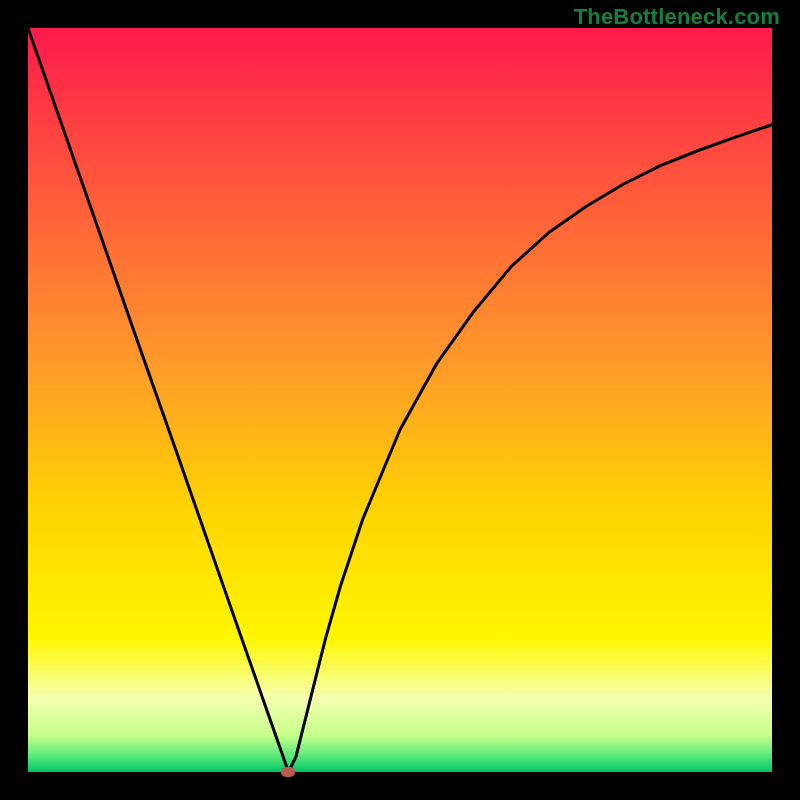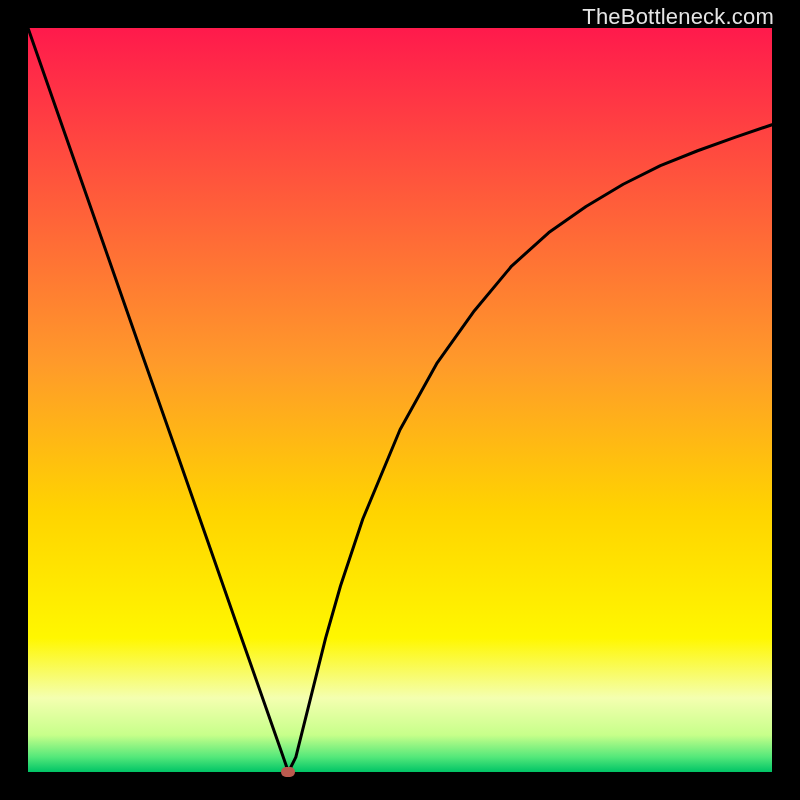--- a/index.html
+++ b/index.html
@@ -26,24 +26,24 @@
     
   }
   .band {
     position: absolute;
     left: 0;
     width: 100%;
   }
   .watermark {
     position: absolute;
     top: 4px;
-    right: 26px;
-    color: #e5e5e5;
+    right: 20px;
+    color: #15803d;
     font-size: 22px;
-    font-weight: 400;
+    font-weight: 700;
     letter-spacing: 0.2px;
     user-select: none;
   }
   svg.curve {
     position: absolute;
     left: 0;
     top: 0;
     width: 100%;
     height: 100%;
     overflow: visible;

